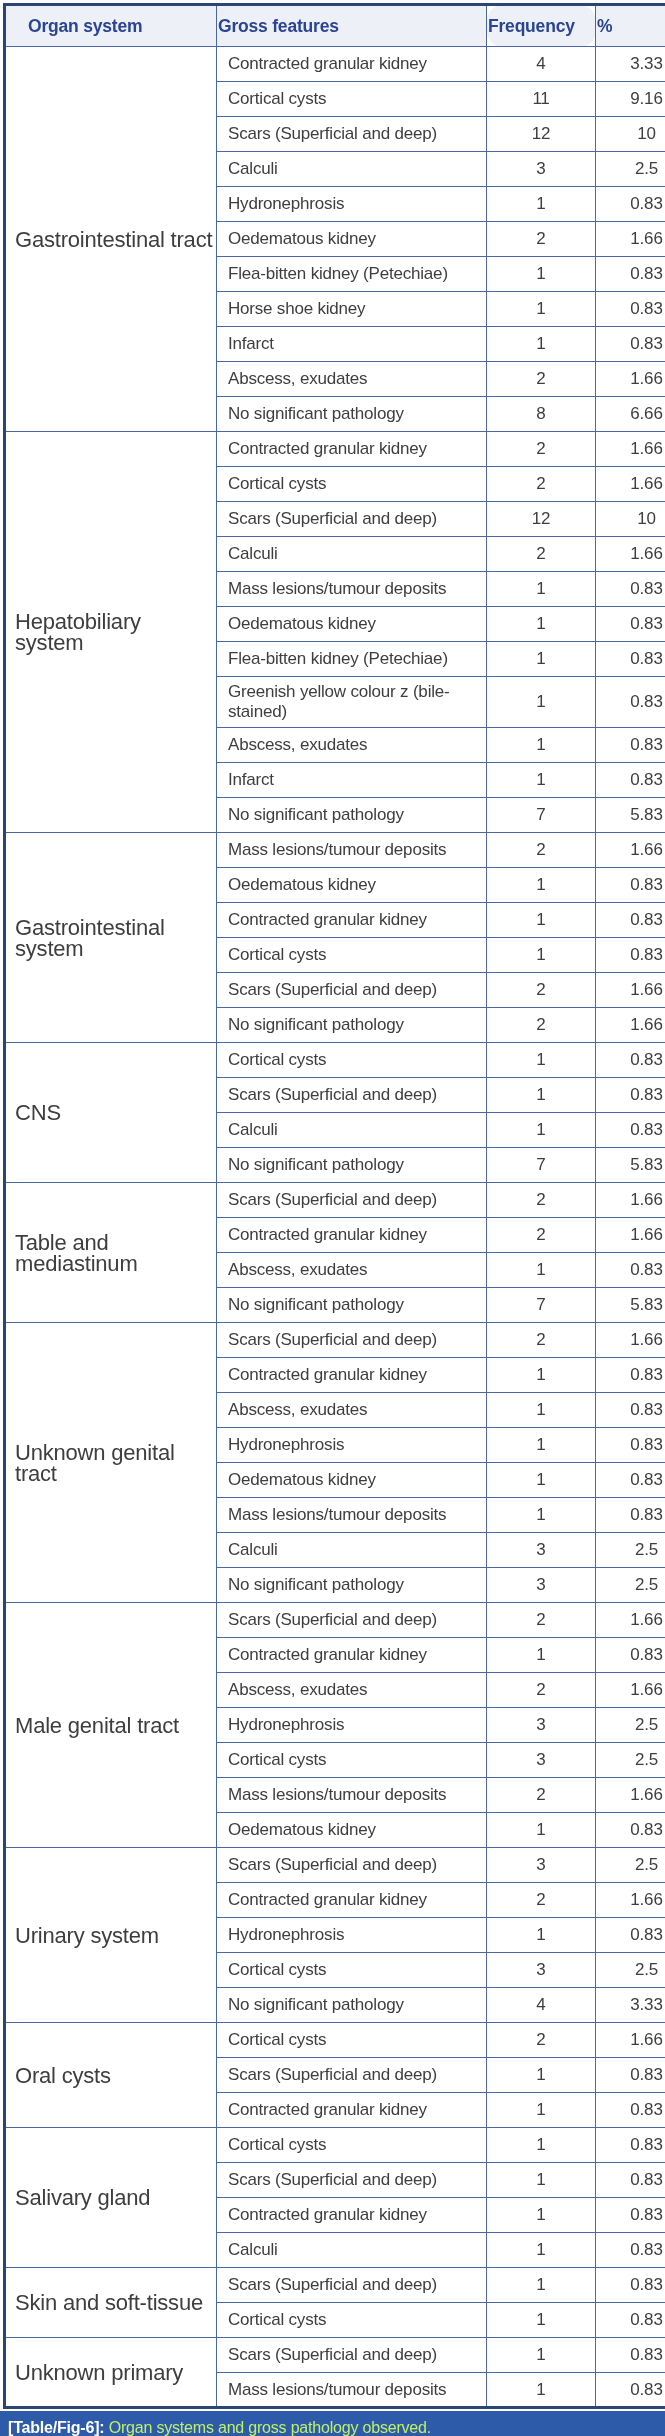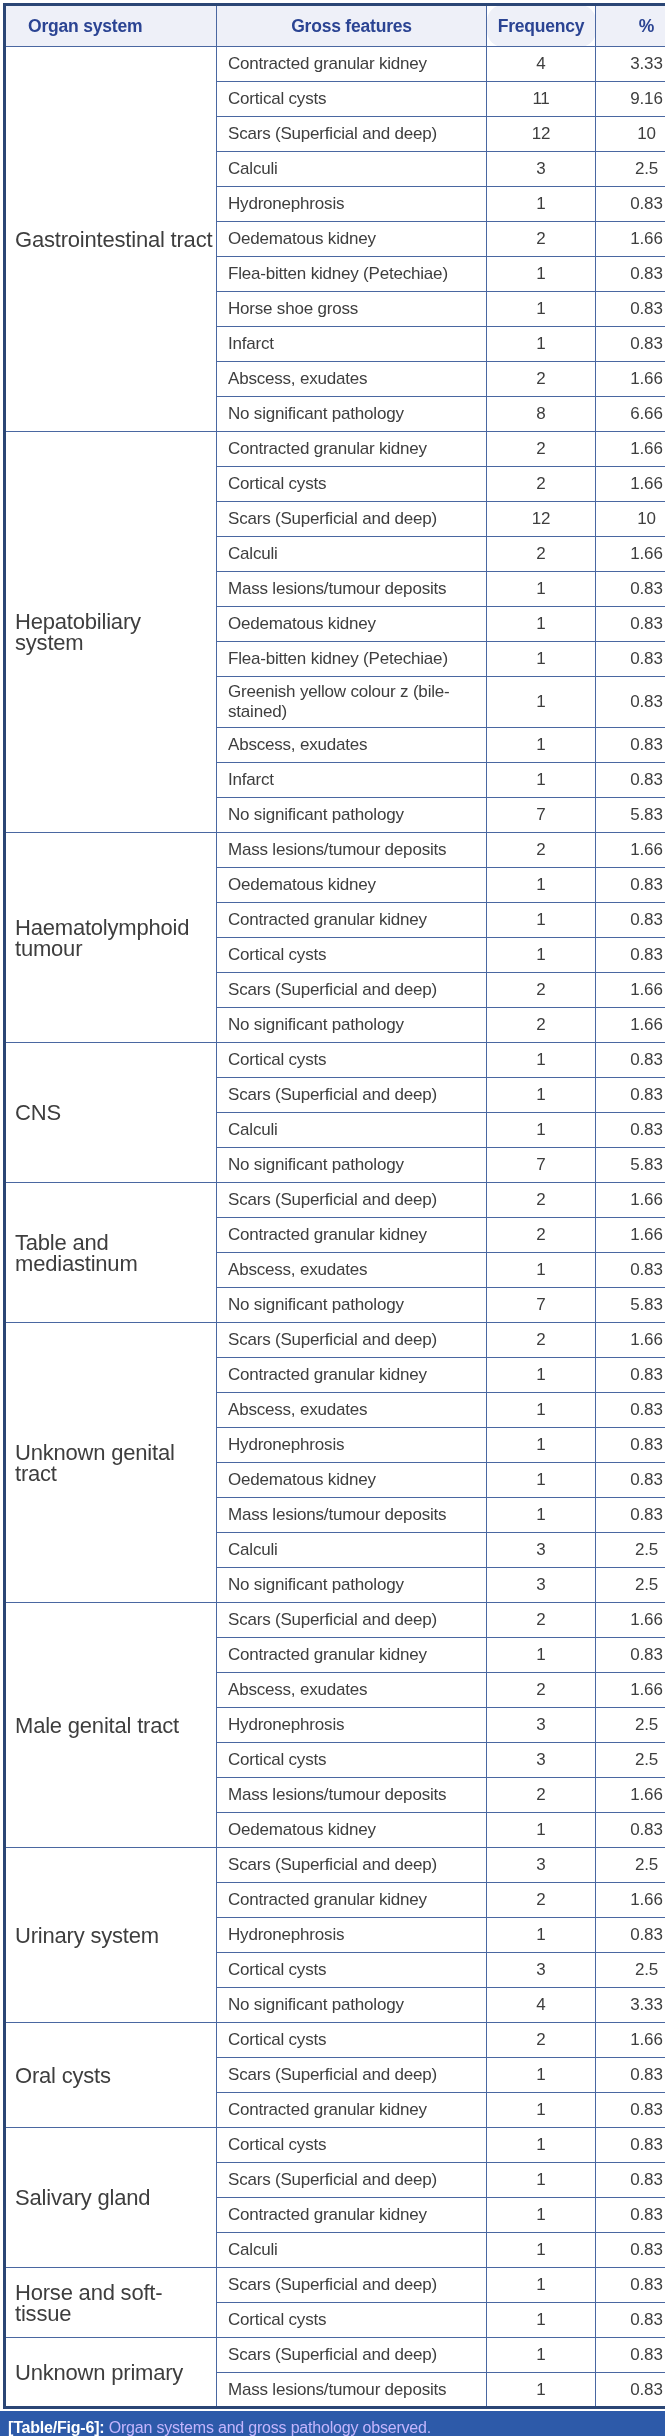--- a/index.html
+++ b/index.html
@@ -31,21 +31,21 @@
   th,td{
     border:1px solid var(--border_inner);
     overflow:hidden;
   }
   thead th{
     background:var(--header_bg);
     color:var(--header_text);
     font-weight:bold;
     font-size:17.5px;
     height:38px;
-    text-align:center;
+    text-align:left;
     vertical-align:middle;
   }
   th.c-organ{width:187px;text-align:left;padding-left:22px;}
   th.c-feat{width:267px;}
   th.c-freq{width:106px;border-radius:16px;}
   th.c-pct{width:99px;}
   tbody tr{height:35px;}
   tbody td{
     color:var(--body_text);
     font-size:17px;
@@ -68,21 +68,21 @@
     margin-top:2px;
     background:var(--caption_bg);
     color:var(--caption_text);
     height:34px;
     line-height:34px;
     padding-left:8px;
     font-size:16px;
     white-space:nowrap;
   }
   .cap-label{font-weight:bold;}
-  .cap-text{color:#c4b5fd;}
+  .cap-text{color:#bef264;}
 </style>
 </head>
 <body>
 
 <div class="page">
   <div class="tablewrap">
     <table>
       <thead>
         <tr>
           <th class="c-organ">Organ system</th>
@@ -122,21 +122,21 @@
             <td class="feature">Oedematous kidney</td>
             <td class="num">2</td>
             <td class="num">1.66</td>
           </tr>
           <tr>
             <td class="feature">Flea-bitten kidney (Petechiae)</td>
             <td class="num">1</td>
             <td class="num">0.83</td>
           </tr>
           <tr>
-            <td class="feature">Horse shoe gross</td>
+            <td class="feature">Horse shoe kidney</td>
             <td class="num">1</td>
             <td class="num">0.83</td>
           </tr>
           <tr>
             <td class="feature">Infarct</td>
             <td class="num">1</td>
             <td class="num">0.83</td>
           </tr>
           <tr>
             <td class="feature">Abscess, exudates</td>
@@ -198,21 +198,21 @@
             <td class="feature">Infarct</td>
             <td class="num">1</td>
             <td class="num">0.83</td>
           </tr>
           <tr>
             <td class="feature">No significant pathology</td>
             <td class="num">7</td>
             <td class="num">5.83</td>
           </tr>
           <tr>
-            <td class="organ" rowspan="6">Haematolymphoid tumour</td>
+            <td class="organ" rowspan="6">Gastrointestinal system</td>
             <td class="feature">Mass lesions/tumour deposits</td>
             <td class="num">2</td>
             <td class="num">1.66</td>
           </tr>
           <tr>
             <td class="feature">Oedematous kidney</td>
             <td class="num">1</td>
             <td class="num">0.83</td>
           </tr>
           <tr>
@@ -411,21 +411,21 @@
             <td class="feature">Contracted granular kidney</td>
             <td class="num">1</td>
             <td class="num">0.83</td>
           </tr>
           <tr>
             <td class="feature">Calculi</td>
             <td class="num">1</td>
             <td class="num">0.83</td>
           </tr>
           <tr>
-            <td class="organ" rowspan="2">Horse and soft-tissue</td>
+            <td class="organ" rowspan="2">Skin and soft-tissue</td>
             <td class="feature">Scars (Superficial and deep)</td>
             <td class="num">1</td>
             <td class="num">0.83</td>
           </tr>
           <tr>
             <td class="feature">Cortical cysts</td>
             <td class="num">1</td>
             <td class="num">0.83</td>
           </tr>
           <tr>

